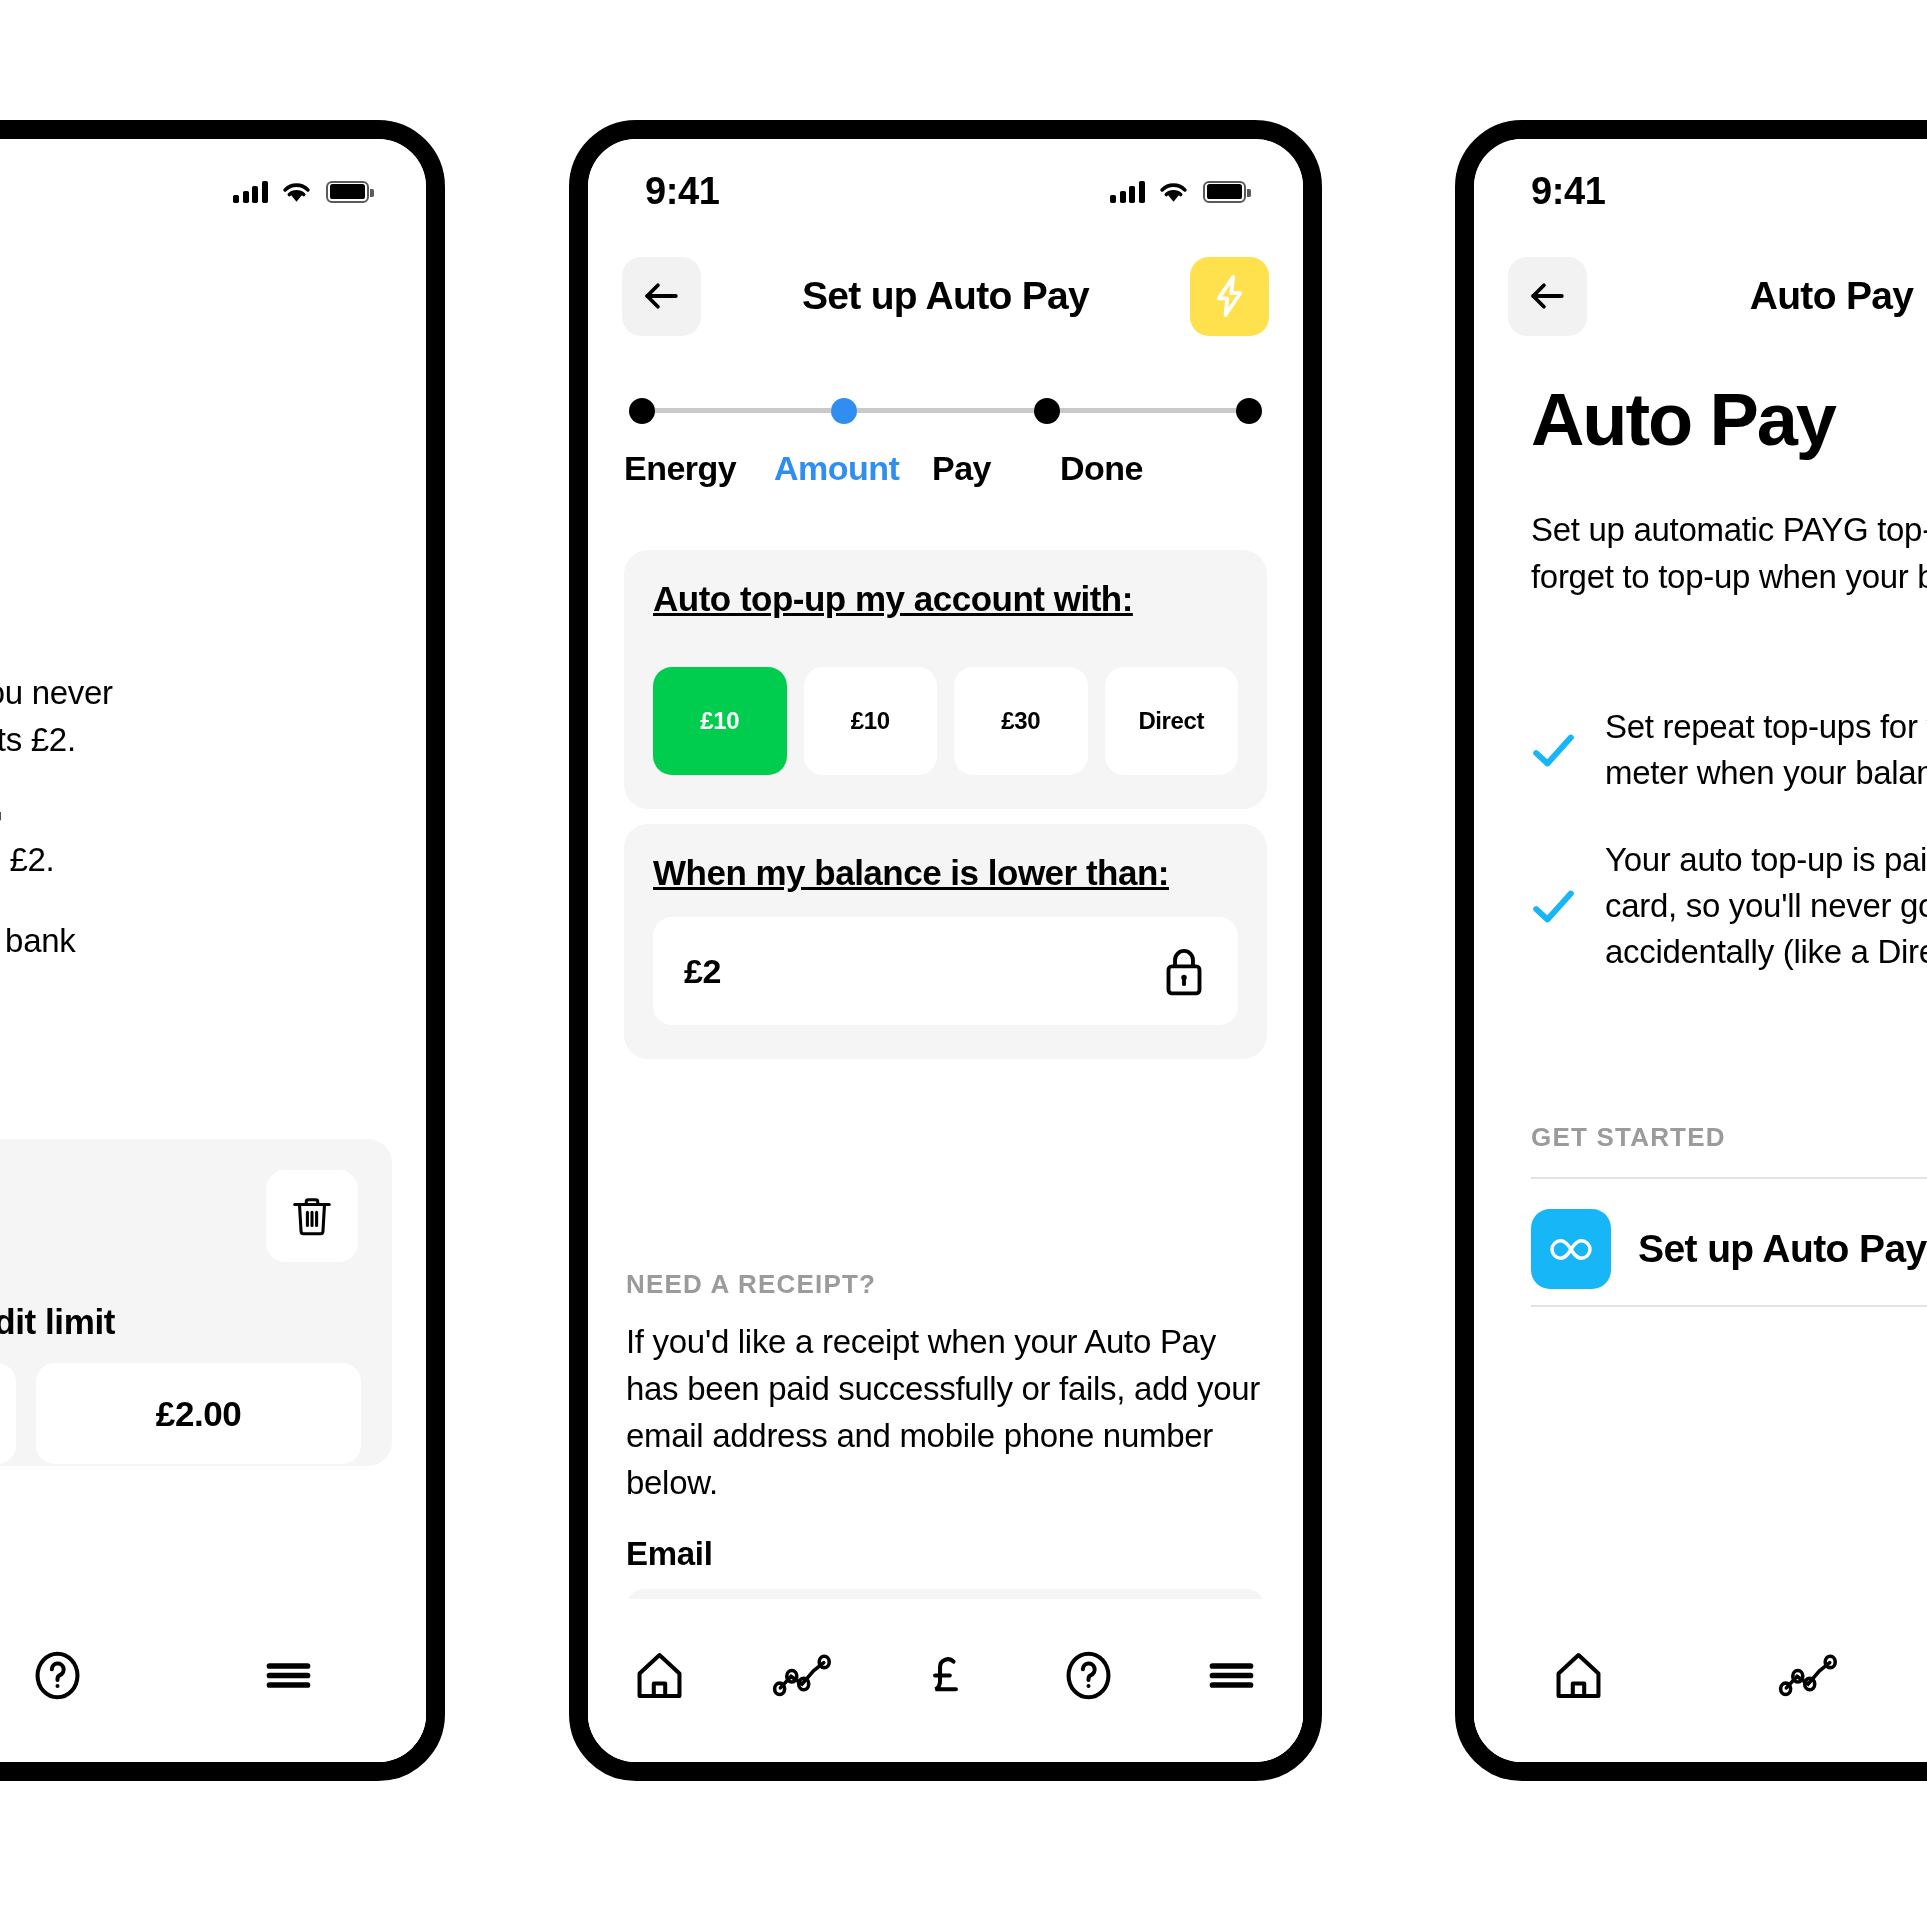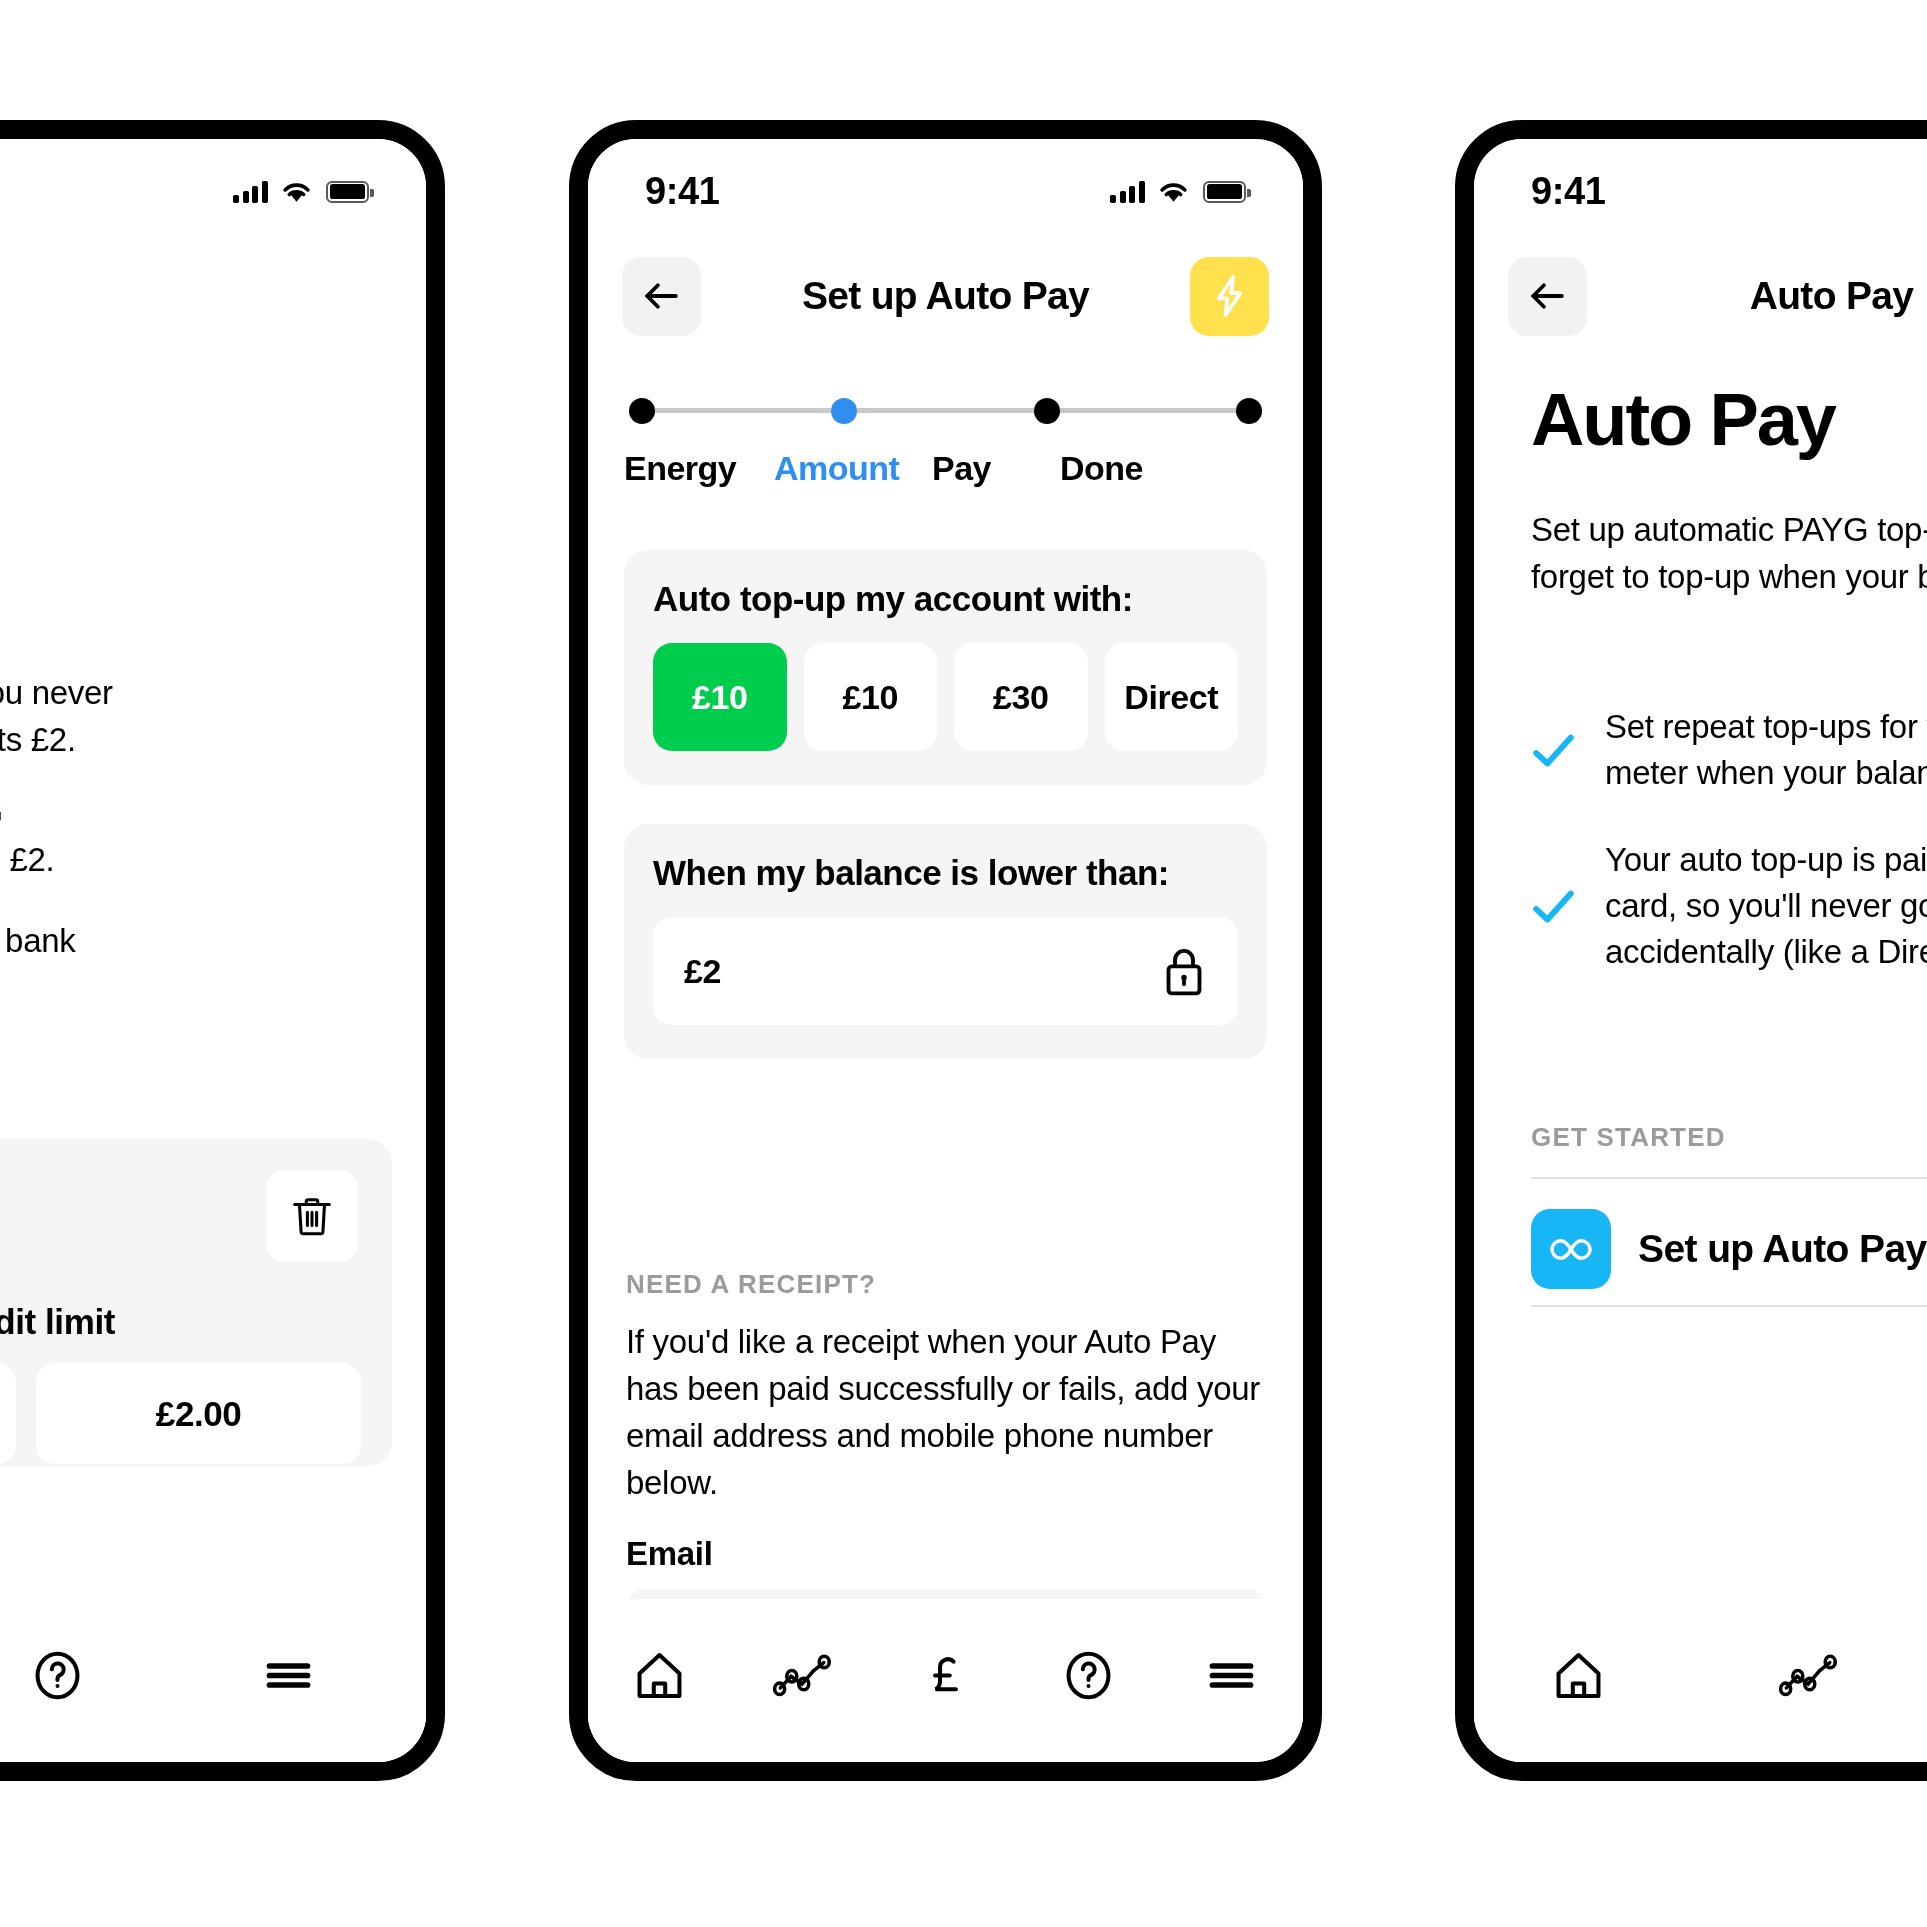--- a/index.html
+++ b/index.html
@@ -70,28 +70,28 @@
   .step-labels { display:flex; margin-top:24px; }
   .step-labels span { font-size:34px; font-weight:700; letter-spacing:-0.5px; color:#000; }
   .step-labels span.active { color:#2f8ef0; }
   .sl0{flex:0 0 auto;width:150px;text-align:left;}
   .sl1{flex:0 0 auto;width:158px;text-align:left;}
   .sl2{flex:0 0 auto;width:128px;text-align:left;}
   .sl3{flex:1 1 auto;text-align:left;}
 
   
   .card { background:#f5f5f5; border-radius:24px; padding:29px 29px 34px 29px; }
-  .card-title { font-size:35px; font-weight:700; letter-spacing:-0.5px; color:#000; margin-bottom:24px; }
+  .card-title { font-size:35px; font-weight:700; letter-spacing:-0.5px; color:#000; margin-bottom:24px;text-decoration:underline; }
 
   .amounts { display:flex; gap:17px; }
   .amt {
     flex:1 1 0; height:108px; border-radius:19px; background:#ffffff;
     display:flex; align-items:center; justify-content:center;
-    font-size:34px; font-weight:700; letter-spacing:-0.4px; color:#000;
-    border:none; cursor:pointer;
+    font-size:24px; font-weight:700; letter-spacing:-0.4px; color:#000;
+    border:none; cursor:pointer;margin-top:24px;
   }
   .amt.selected { background:#00cc4d; color:#ffffff; }
 
   .balance-input {
     height:108px; border-radius:19px; background:#ffffff;
     display:flex; align-items:center; justify-content:space-between;
     padding:0 31px;
   }
   .balance-input .val { font-size:34px; font-weight:700; color:#000; letter-spacing:-0.4px; }
 

